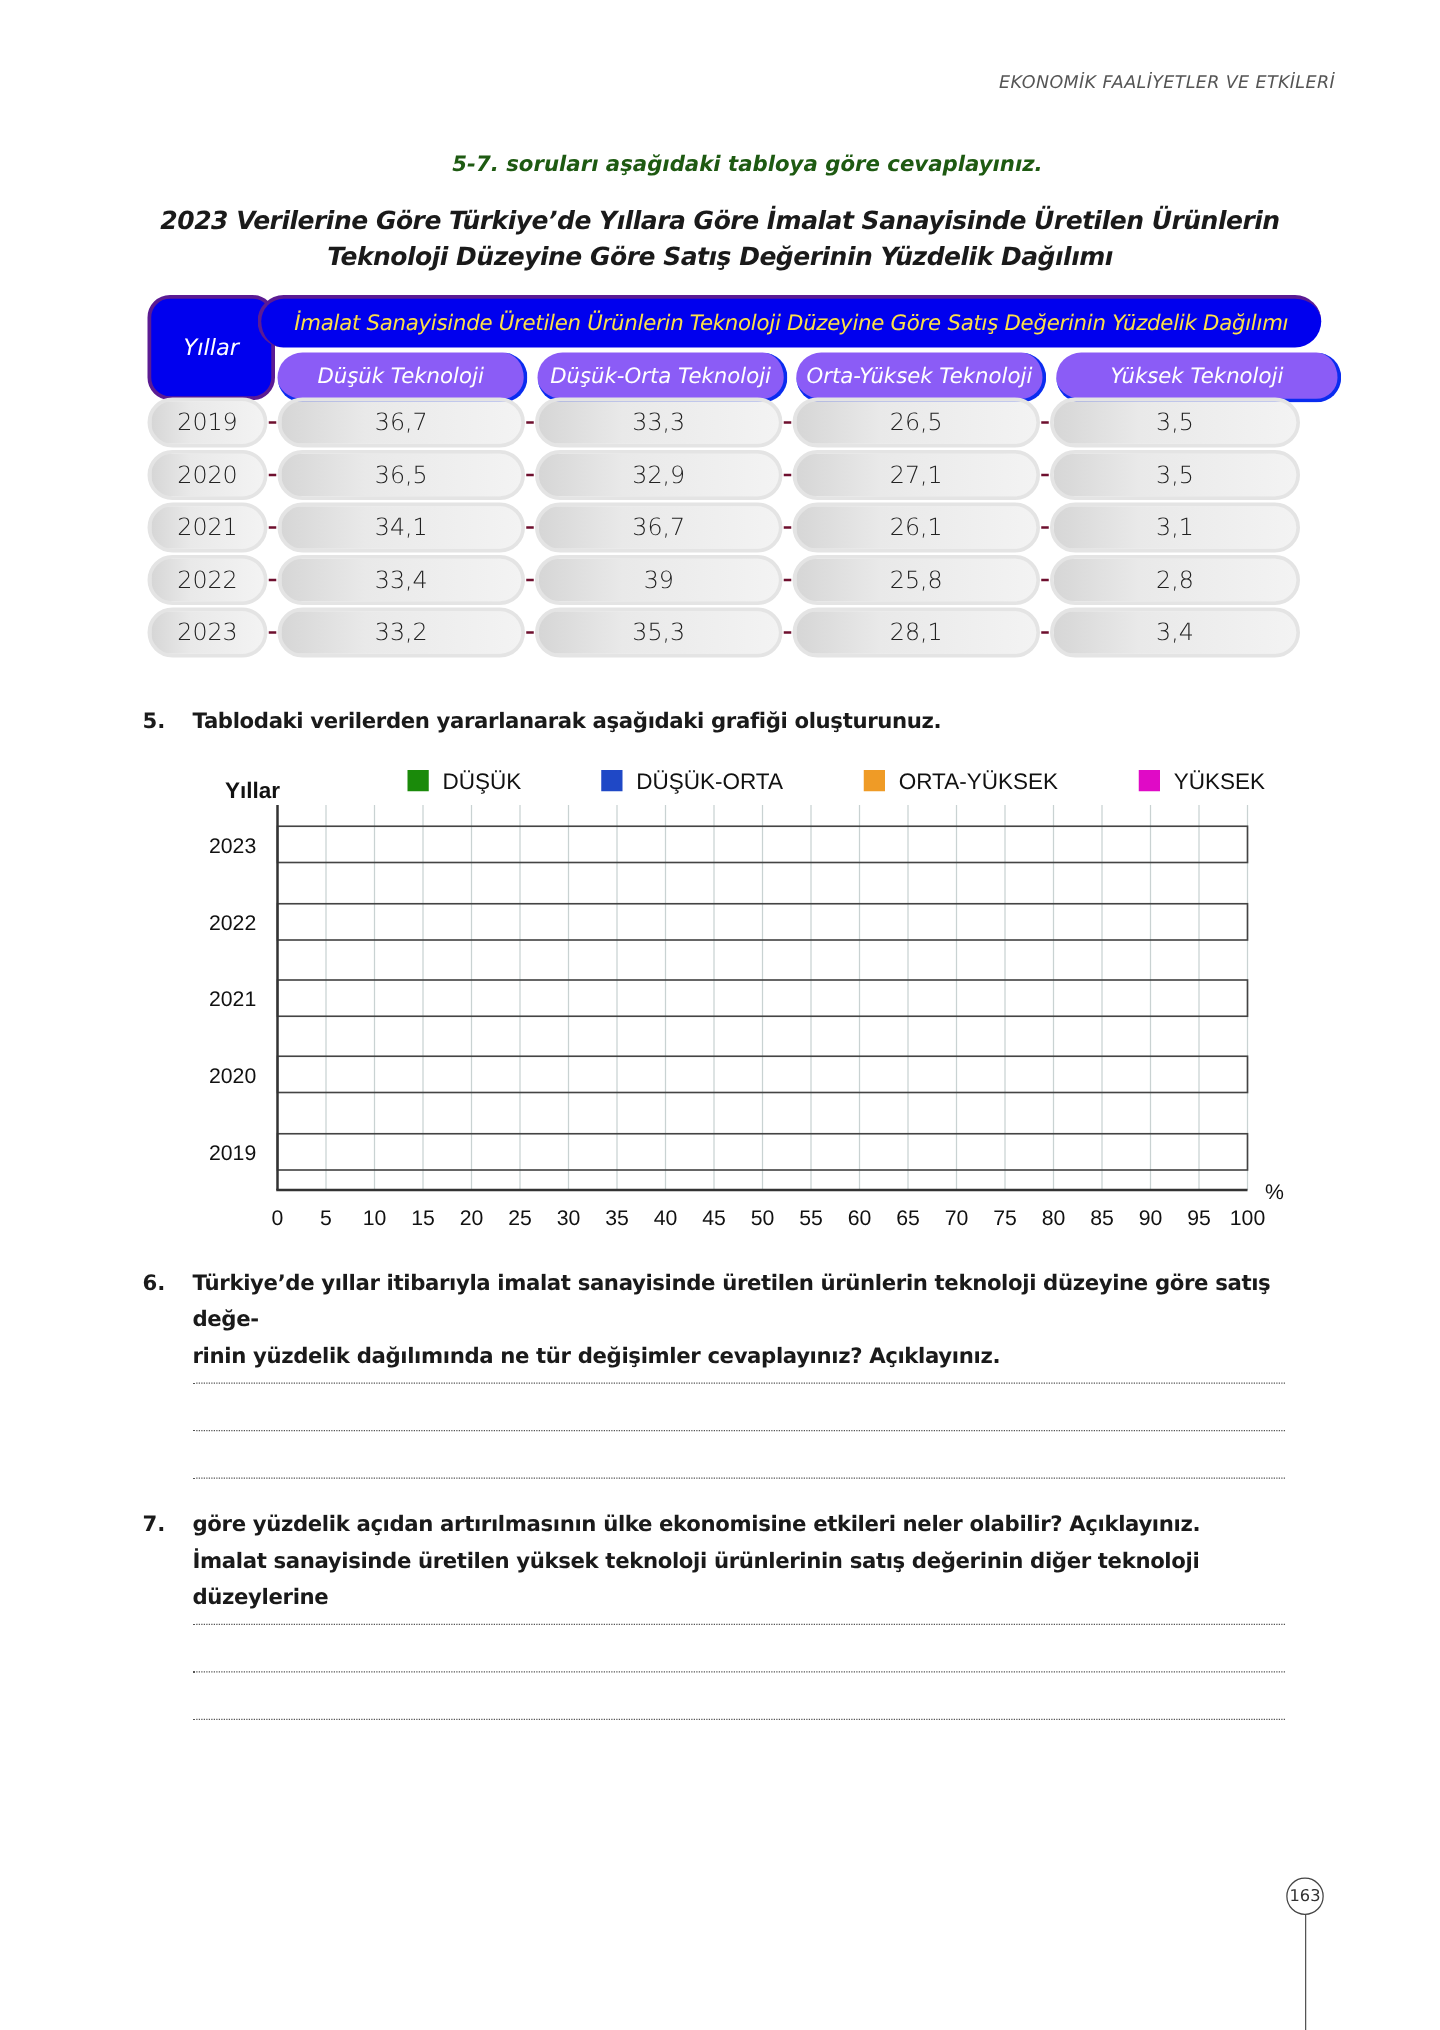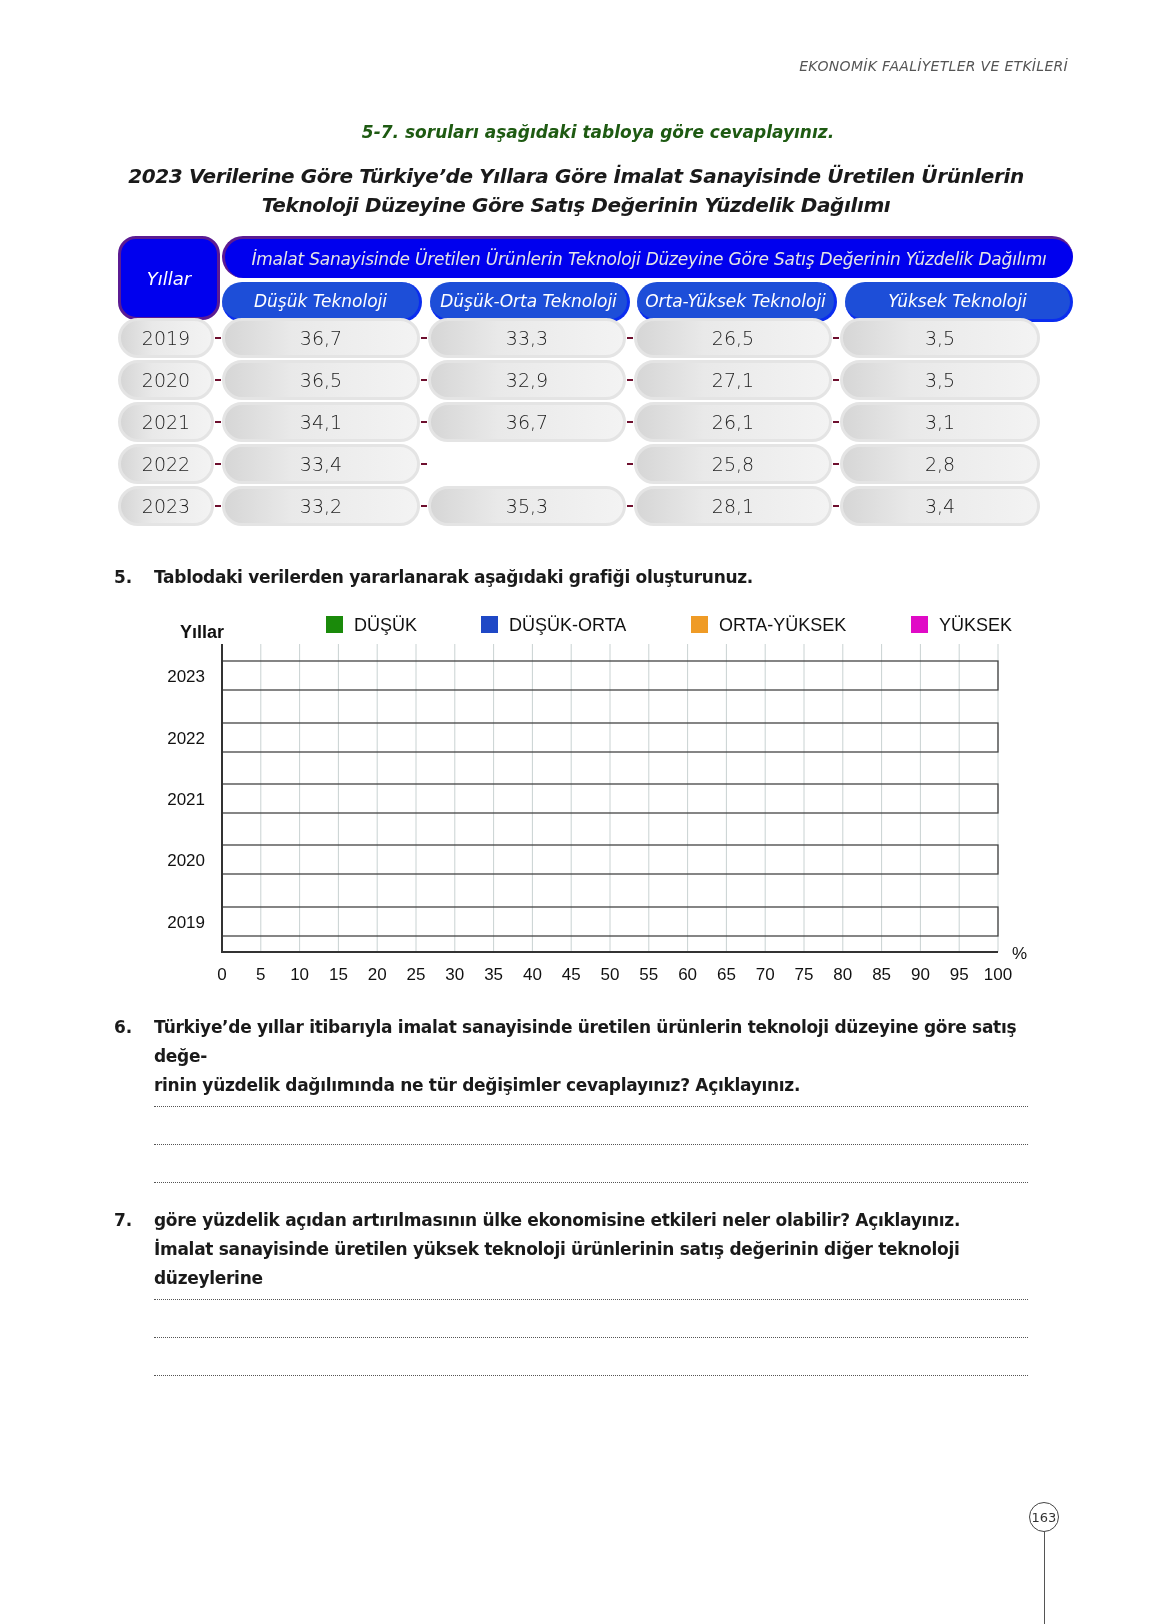--- a/index.html
+++ b/index.html
@@ -25,28 +25,28 @@
 
   
   .tbl { position: absolute; left: 118px; top: 236px; width: 955px; }
   .years-head {
     position: absolute; left: 0; top: 0; width: 102px; height: 84px;
     background: #0000ee; border: 3px solid #5b1b93; border-radius: 18px;
     color: #fff; font-style: italic; font-size: 18px;
     display: flex; align-items: center; justify-content: center;
   }
   .main-head {
-    position: absolute; left: 104px; top: 0; width: 851px; height: 42px;
+    position: absolute; left: 88px; top: 0; width: 851px; height: 42px;
     background: #0000ee; border-radius: 22px; border-left: 3px solid #5b1b93; border-top: 3px solid #5b1b93;
-    color: #e5e5e5; font-style: italic; font-size: 17px;
+    color: #fde047; font-style: italic; font-size: 17px;
     display: flex; align-items: center; justify-content: center; letter-spacing: -0.2px;
   }
   .sub-head {
     position: absolute; top: 46px; height: 40px;
-    background: #1d4ed8; border-radius: 22px; border-right: 3px solid #0a2cf0; border-bottom: 3px solid #0a2cf0;
+    background: #8b5cf6; border-radius: 22px; border-right: 3px solid #0a2cf0; border-bottom: 3px solid #0a2cf0;
     color: #fff; font-style: italic; font-size: 17px;
     display: flex; align-items: center; justify-content: center;
   }
   .sub-head.c0 { left: 104px; width: 200px; }
   .sub-head.c1 { left: 312px; width: 200px; }
   .sub-head.c2 { left: 519px; width: 200px; }
   .sub-head.c3 { left: 727px; width: 228px; }
 
   .row { position: absolute; left: 0; width: 955px; height: 40px; }
   .cell {
@@ -134,20 +134,21 @@
     <div class="dash d2"></div>
     <div class="cell v2">26,1</div>
     <div class="dash d3"></div>
     <div class="cell v3">3,1</div>
   </div>
   <div class="row" style="top:208px">
     <div class="cell year">2022</div>
     <div class="dash d0"></div>
     <div class="cell v0">33,4</div>
     <div class="dash d1"></div>
+    <div class="cell v1">39</div>
     <div class="dash d2"></div>
     <div class="cell v2">25,8</div>
     <div class="dash d3"></div>
     <div class="cell v3">2,8</div>
   </div>
   <div class="row" style="top:250px">
     <div class="cell year">2023</div>
     <div class="dash d0"></div>
     <div class="cell v0">33,2</div>
     <div class="dash d1"></div>

